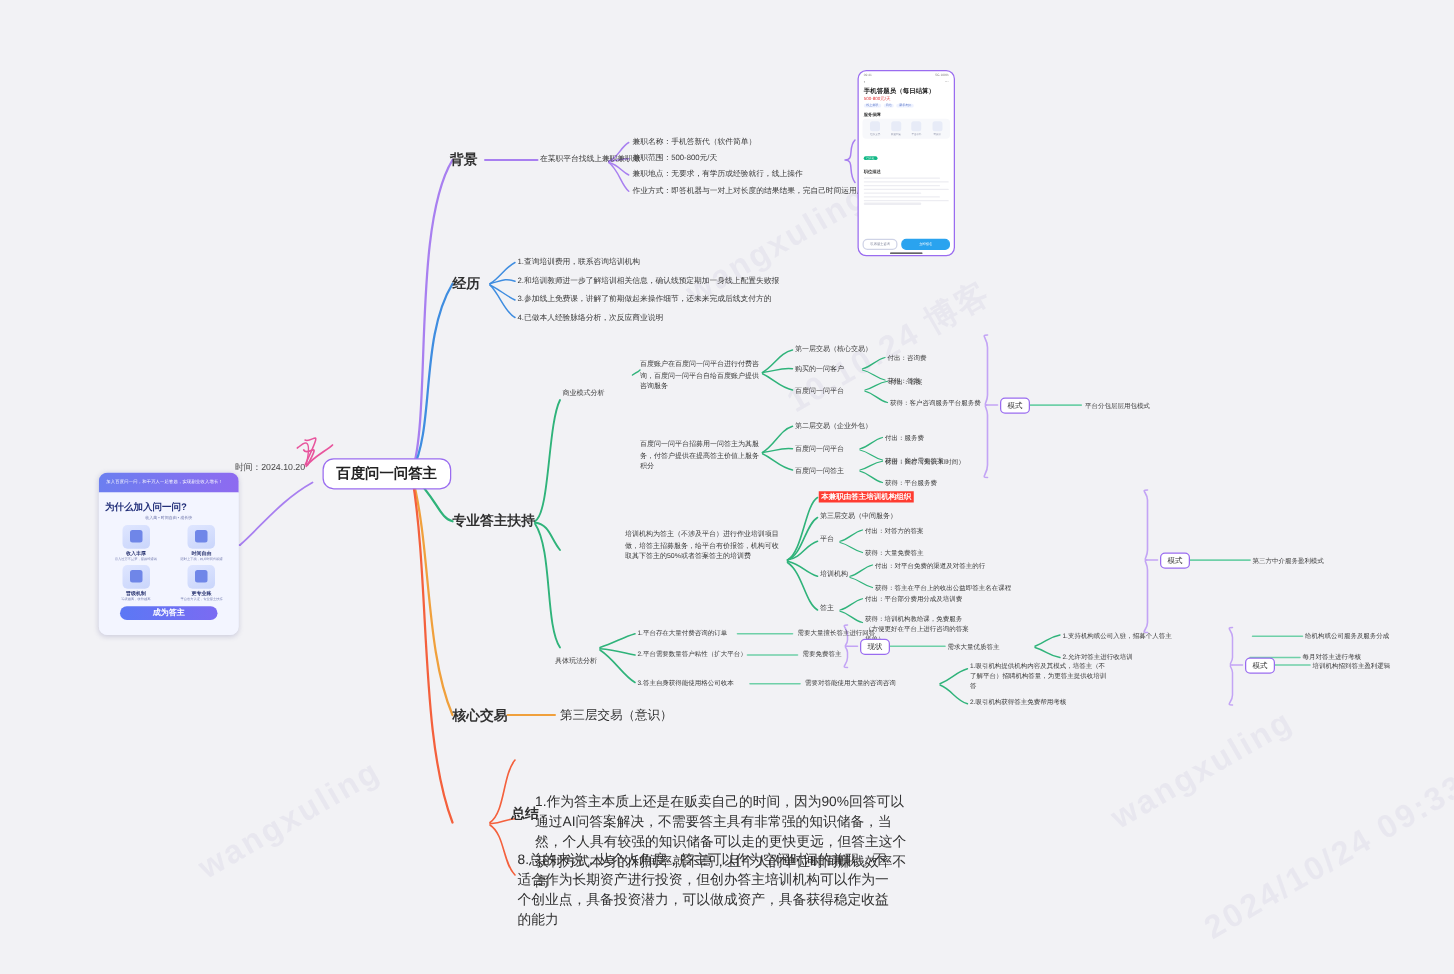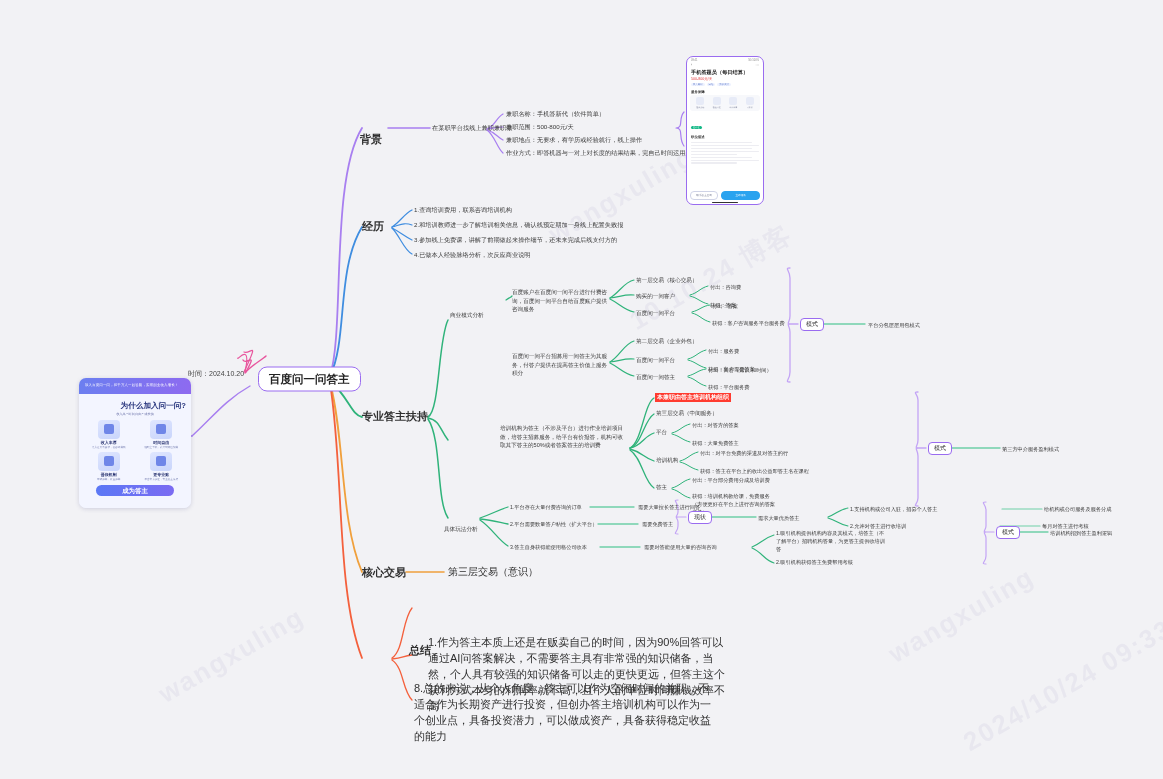--- a/index.html
+++ b/index.html
@@ -41,21 +41,21 @@
 
   
   #promo{
     left:79px;top:378px;width:112px;height:130px;border-radius:7px;
     overflow:hidden;background:#e8ecfb;
     box-shadow:0 1px 4px rgba(80,80,140,.22);
   }
   #promo .hdr{height:16px;background:linear-gradient(100deg,#6b7ff0,#8e6af0);}
   #promo .hdr span{display:block;font-size:3.4px;color:#fff;padding:5px 6px 0;letter-spacing:.2px;}
   #promo .body{background:#f3f5ff;height:114px;padding:4px 5px 0;box-sizing:border-box;}
-  #promo .q{font-size:7.6px;font-weight:700;text-align:right;color:#23307a;margin:3px 0 1px;}
+  #promo .q{font-size:7.6px;font-weight:700;text-align:left;color:#23307a;margin:3px 0 1px;}
   #promo .sub{font-size:3.2px;text-align:center;color:#6a72a8;}
   #promo .grid{display:grid;grid-template-columns:1fr 1fr;gap:3px;margin-top:4px;}
   #promo .cell{text-align:center;}
   #promo .ico{
     width:22px;height:19px;margin:0 auto;border-radius:4px;
     background:linear-gradient(160deg,#dfe6ff,#c9d5fb);
     position:relative;
   }
   #promo .ico:after{
     content:"";position:absolute;left:6px;top:4px;width:10px;height:10px;
@@ -216,21 +216,21 @@
       <path d="M392 659 C404 658 402 656 412 655" stroke="#f4603c" stroke-width="1.3"></path>
       <path d="M392 660 C404 668 402 690 412 700" stroke="#f4603c" stroke-width="1.3"></path>
     </g>
   </svg>
 
   <div class="node date" style="left:188px;top:369px;">时间：2024.10.20</div>
   <div class="node" style="left:113px;top:430px;font-size:8px;color:#333;">图片</div>
 
   <div class="node" id="root">百度问一问答主</div>
 
-  <div class="node l1" style="left:360px;top:132px;">背景</div>
+  <div class="node l1" style="left:360px;top:120px;">背景</div>
   <div class="node tiny" style="left:432px;top:123px;">在某职平台找线上兼职兼职做</div>
   <div class="node tiny" style="left:506px;top:109px;">兼职名称：手机答新代（软件简单）</div>
   <div class="node tiny" style="left:506px;top:122px;">兼职范围：500-800元/天</div>
   <div class="node tiny" style="left:506px;top:135px;">兼职地点：无要求，有学历或经验就行，线上操作</div>
   <div class="node tiny" style="left:506px;top:148px;">作业方式：即答机器与一对上对长度的结果结果，完自己时间运用用AI即答问题</div>
 
   <div class="node l1" style="left:362px;top:219px;">经历</div>
   <div class="node tiny" style="left:414px;top:205px;">1.查询培训费用，联系咨询培训机构</div>
   <div class="node tiny" style="left:414px;top:220px;">2.和培训教师进一步了解培训相关信息，确认线预定期加一身线上配置失败报</div>
   <div class="node tiny" style="left:414px;top:235px;">3.参加线上免费课，讲解了前期做起来操作细节，还未来完成后线支付方的</div>

